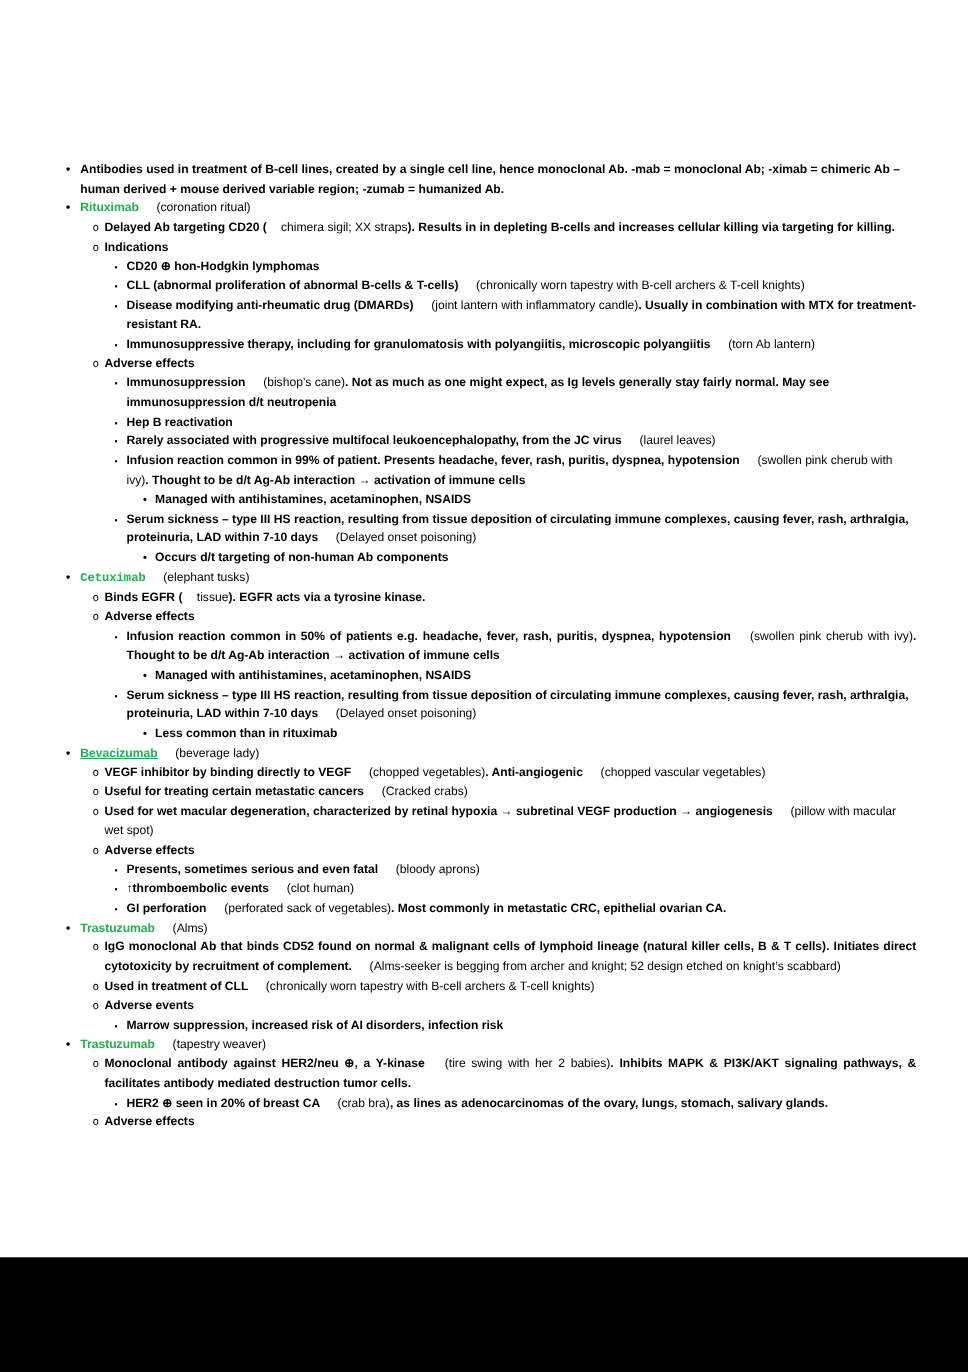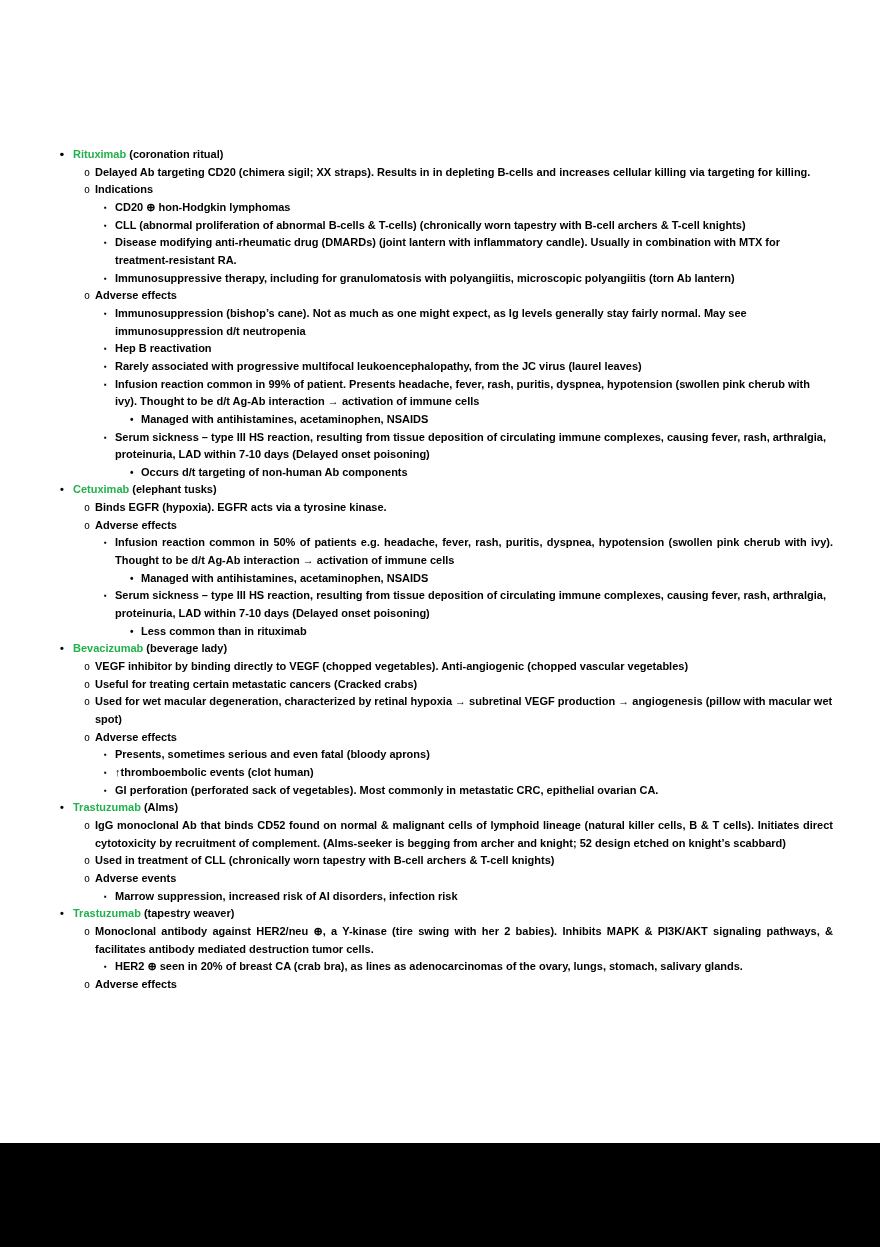--- a/index.html
+++ b/index.html
@@ -35,58 +35,58 @@
   }
   .l1 { padding-left: 73px; }
   .l1 .bullet { left: 60px; font-size: 11px; }
   .l2 { padding-left: 95px; }
   .l2 .bullet { left: 84px; font-family: "DejaVu Sans Mono", monospace; font-weight: 400; font-size: 10px; }
   .l3 { padding-left: 115px; }
   .l3 .bullet { left: 104px; font-size: 8px; }
   .l4 { padding-left: 141px; }
   .l4 .bullet { left: 130px; font-size: 10px; }
   .s-b { font-weight: 700; }
-  .s-r { font-weight: 700; }
+  .s-r { font-weight: 400; padding-left: 13px; }
   .s-g { font-weight: 700; }
   .justify { text-align: justify; }
   .letterbox {
     position: absolute;
     left: 0; top: 1143px;
     width: 880px; height: 104px;
   }
 </style>
 </head>
 <body>
 
 <div class="page" style="background: rgb(255, 255, 255);">
   <div class="doc-content">
-      <div class="item l1"><span class="bullet">•</span></div>
+      <div class="item l1"><span class="bullet">•</span><span class="s-b">Antibodies used in treatment of B-cell lines, created by a single cell line, hence monoclonal Ab. -mab = monoclonal Ab; -ximab = chimeric Ab – human derived + mouse derived variable region; -zumab = humanized Ab.</span></div>
       <div class="item l1"><span class="bullet">•</span><span class="s-g" style="color: rgb(33, 177, 76);">Rituximab</span><span class="s-r"> (coronation ritual)</span></div>
       <div class="item l2"><span class="bullet">o</span><span class="s-b">Delayed Ab targeting CD20 (</span><span class="s-r">chimera sigil; XX straps</span><span class="s-b">). Results in in depleting B-cells and increases cellular killing via targeting for killing.</span></div>
       <div class="item l2"><span class="bullet">o</span><span class="s-b">Indications</span></div>
       <div class="item l3"><span class="bullet">▪</span><span class="s-b">CD20 ⊕ hon-Hodgkin lymphomas</span></div>
       <div class="item l3"><span class="bullet">▪</span><span class="s-b">CLL (abnormal proliferation of abnormal B-cells &amp; T-cells) </span><span class="s-r">(chronically worn tapestry with B-cell archers &amp; T-cell knights)</span></div>
       <div class="item l3"><span class="bullet">▪</span><span class="s-b">Disease modifying anti-rheumatic drug (DMARDs) </span><span class="s-r">(joint lantern with inflammatory candle)</span><span class="s-b">. Usually in combination with MTX for treatment-resistant RA.</span></div>
       <div class="item l3"><span class="bullet">▪</span><span class="s-b">Immunosuppressive therapy, including for granulomatosis with polyangiitis, microscopic polyangiitis </span><span class="s-r">(torn Ab lantern)</span></div>
       <div class="item l2"><span class="bullet">o</span><span class="s-b">Adverse effects</span></div>
       <div class="item l3"><span class="bullet">▪</span><span class="s-b">Immunosuppression </span><span class="s-r">(bishop’s cane)</span><span class="s-b">. Not as much as one might expect, as Ig levels generally stay fairly normal. May see immunosuppression d/t neutropenia</span></div>
       <div class="item l3"><span class="bullet">▪</span><span class="s-b">Hep B reactivation</span></div>
       <div class="item l3"><span class="bullet">▪</span><span class="s-b">Rarely associated with progressive multifocal leukoencephalopathy, from the JC virus </span><span class="s-r">(laurel leaves)</span></div>
       <div class="item l3"><span class="bullet">▪</span><span class="s-b">Infusion reaction common in 99% of patient. Presents headache, fever, rash, puritis, dyspnea, hypotension </span><span class="s-r">(swollen pink cherub with ivy)</span><span class="s-b">. Thought to be d/t Ag-Ab interaction → activation of immune cells</span></div>
       <div class="item l4"><span class="bullet">•</span><span class="s-b">Managed with antihistamines, acetaminophen, NSAIDS</span></div>
       <div class="item l3"><span class="bullet">▪</span><span class="s-b">Serum sickness – type III HS reaction, resulting from tissue deposition of circulating immune complexes, causing fever, rash, arthralgia, proteinuria, LAD within 7-10 days </span><span class="s-r">(Delayed onset poisoning)</span></div>
       <div class="item l4"><span class="bullet">•</span><span class="s-b">Occurs d/t targeting of non-human Ab components</span></div>
-      <div class="item l1"><span class="bullet">•</span><span class="s-g" style="color: rgb(33, 177, 76);">Cetuximab</span><span class="s-r"> (elephant tusks)</span></div>
-      <div class="item l2"><span class="bullet">o</span><span class="s-b">Binds EGFR (</span><span class="s-r">hypoxia</span><span class="s-b">). EGFR acts via a tyrosine kinase.</span></div>
+      <div class="item l1"><span class="bullet">•</span><span class="s-g" style="color: rgb(33, 177, 76); font-family: Liberation Mono, monospace;">Cetuximab</span><span class="s-r"> (elephant tusks)</span></div>
+      <div class="item l2"><span class="bullet">o</span><span class="s-b">Binds EGFR (</span><span class="s-r">tissue</span><span class="s-b">). EGFR acts via a tyrosine kinase.</span></div>
       <div class="item l2"><span class="bullet">o</span><span class="s-b">Adverse effects</span></div>
       <div class="item l3 justify"><span class="bullet">▪</span><span class="s-b">Infusion reaction common in 50% of patients e.g. headache, fever, rash, puritis, dyspnea, hypotension </span><span class="s-r">(swollen pink cherub with ivy)</span><span class="s-b">. Thought to be d/t Ag-Ab interaction → activation of immune cells</span></div>
       <div class="item l4"><span class="bullet">•</span><span class="s-b">Managed with antihistamines, acetaminophen, NSAIDS</span></div>
       <div class="item l3"><span class="bullet">▪</span><span class="s-b">Serum sickness – type III HS reaction, resulting from tissue deposition of circulating immune complexes, causing fever, rash, arthralgia, proteinuria, LAD within 7-10 days </span><span class="s-r">(Delayed onset poisoning)</span></div>
       <div class="item l4"><span class="bullet">•</span><span class="s-b">Less common than in rituximab</span></div>
-      <div class="item l1"><span class="bullet">•</span><span class="s-g" style="color: rgb(33, 177, 76);">Bevacizumab</span><span class="s-r"> (beverage lady)</span></div>
+      <div class="item l1"><span class="bullet">•</span><span class="s-g" style="color: rgb(33, 177, 76); text-decoration: underline;">Bevacizumab</span><span class="s-r"> (beverage lady)</span></div>
       <div class="item l2"><span class="bullet">o</span><span class="s-b">VEGF inhibitor by binding directly to VEGF </span><span class="s-r">(chopped vegetables)</span><span class="s-b">. Anti-angiogenic </span><span class="s-r">(chopped vascular vegetables)</span></div>
       <div class="item l2"><span class="bullet">o</span><span class="s-b">Useful for treating certain metastatic cancers </span><span class="s-r">(Cracked crabs)</span></div>
       <div class="item l2"><span class="bullet">o</span><span class="s-b">Used for wet macular degeneration, characterized by retinal hypoxia → subretinal VEGF production → angiogenesis </span><span class="s-r">(pillow with macular wet spot)</span></div>
       <div class="item l2"><span class="bullet">o</span><span class="s-b">Adverse effects</span></div>
       <div class="item l3"><span class="bullet">▪</span><span class="s-b">Presents, sometimes serious and even fatal </span><span class="s-r">(bloody aprons)</span></div>
       <div class="item l3"><span class="bullet">▪</span><span class="s-b">↑thromboembolic events </span><span class="s-r">(clot human)</span></div>
       <div class="item l3"><span class="bullet">▪</span><span class="s-b">GI perforation </span><span class="s-r">(perforated sack of vegetables)</span><span class="s-b">. Most commonly in metastatic CRC, epithelial ovarian CA.</span></div>
       <div class="item l1"><span class="bullet">•</span><span class="s-g" style="color: rgb(33, 177, 76);">Trastuzumab</span><span class="s-r"> (Alms)</span></div>
       <div class="item l2 justify"><span class="bullet">o</span><span class="s-b">IgG monoclonal Ab that binds CD52 found on normal &amp; malignant cells of lymphoid lineage (natural killer cells, B &amp; T cells). Initiates direct cytotoxicity by recruitment of complement. </span><span class="s-r">(Alms-seeker is begging from archer and knight; 52 design etched on knight’s scabbard)</span></div>
       <div class="item l2"><span class="bullet">o</span><span class="s-b">Used in treatment of CLL </span><span class="s-r">(chronically worn tapestry with B-cell archers &amp; T-cell knights)</span></div>

